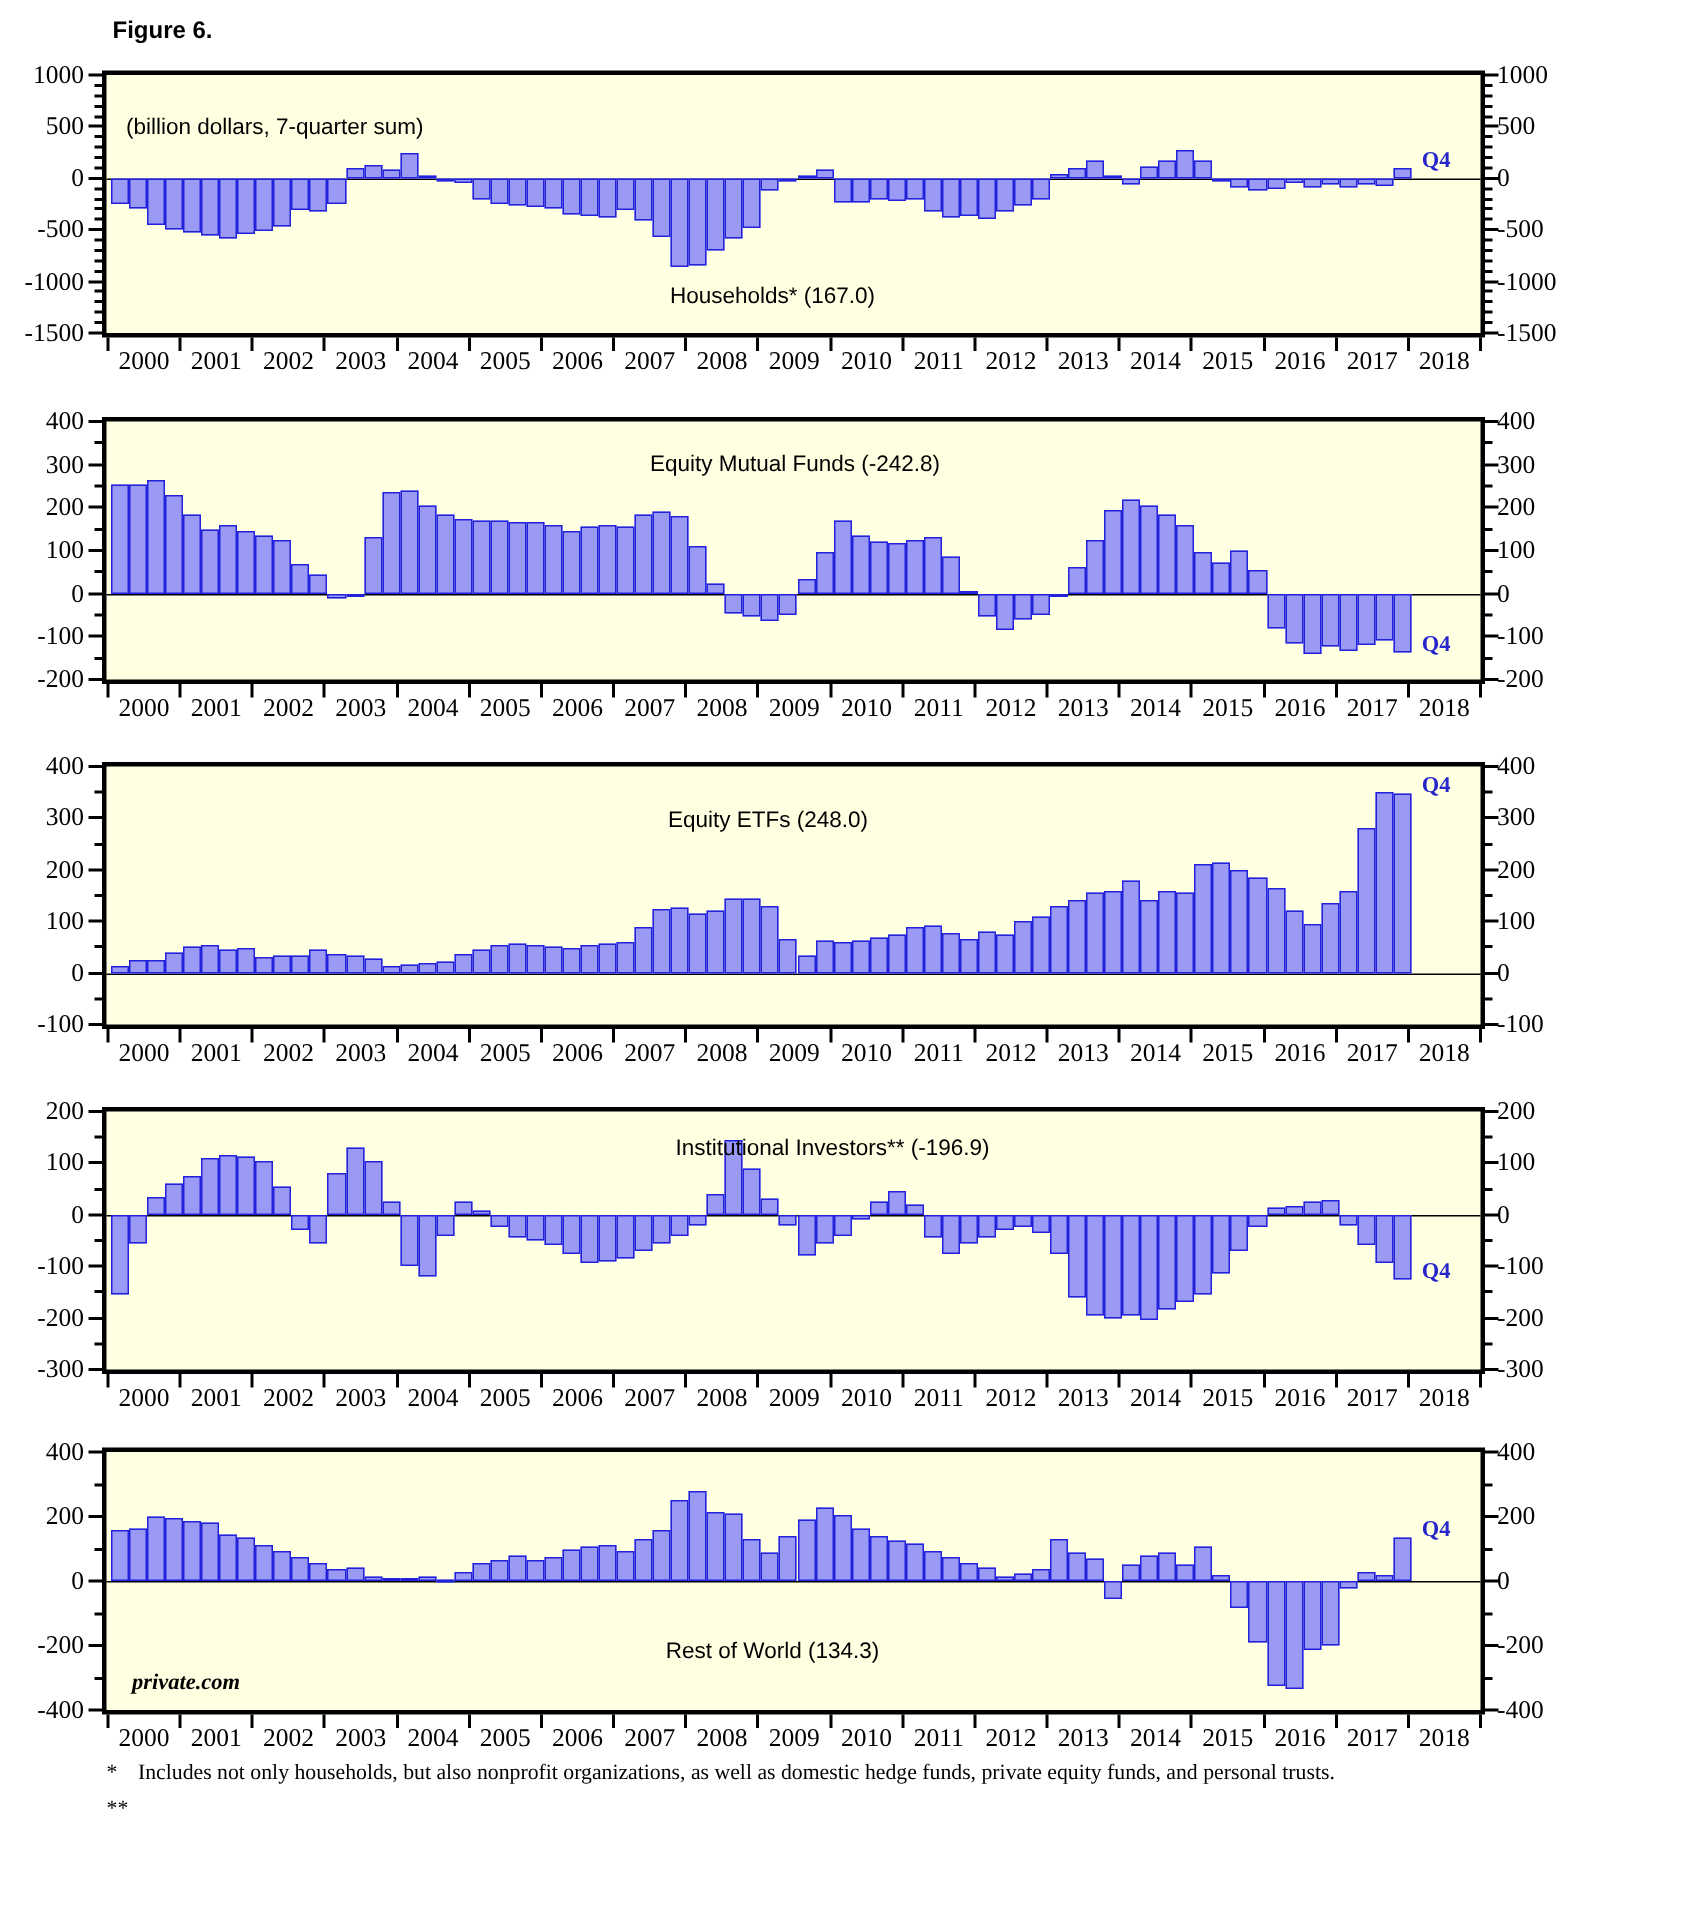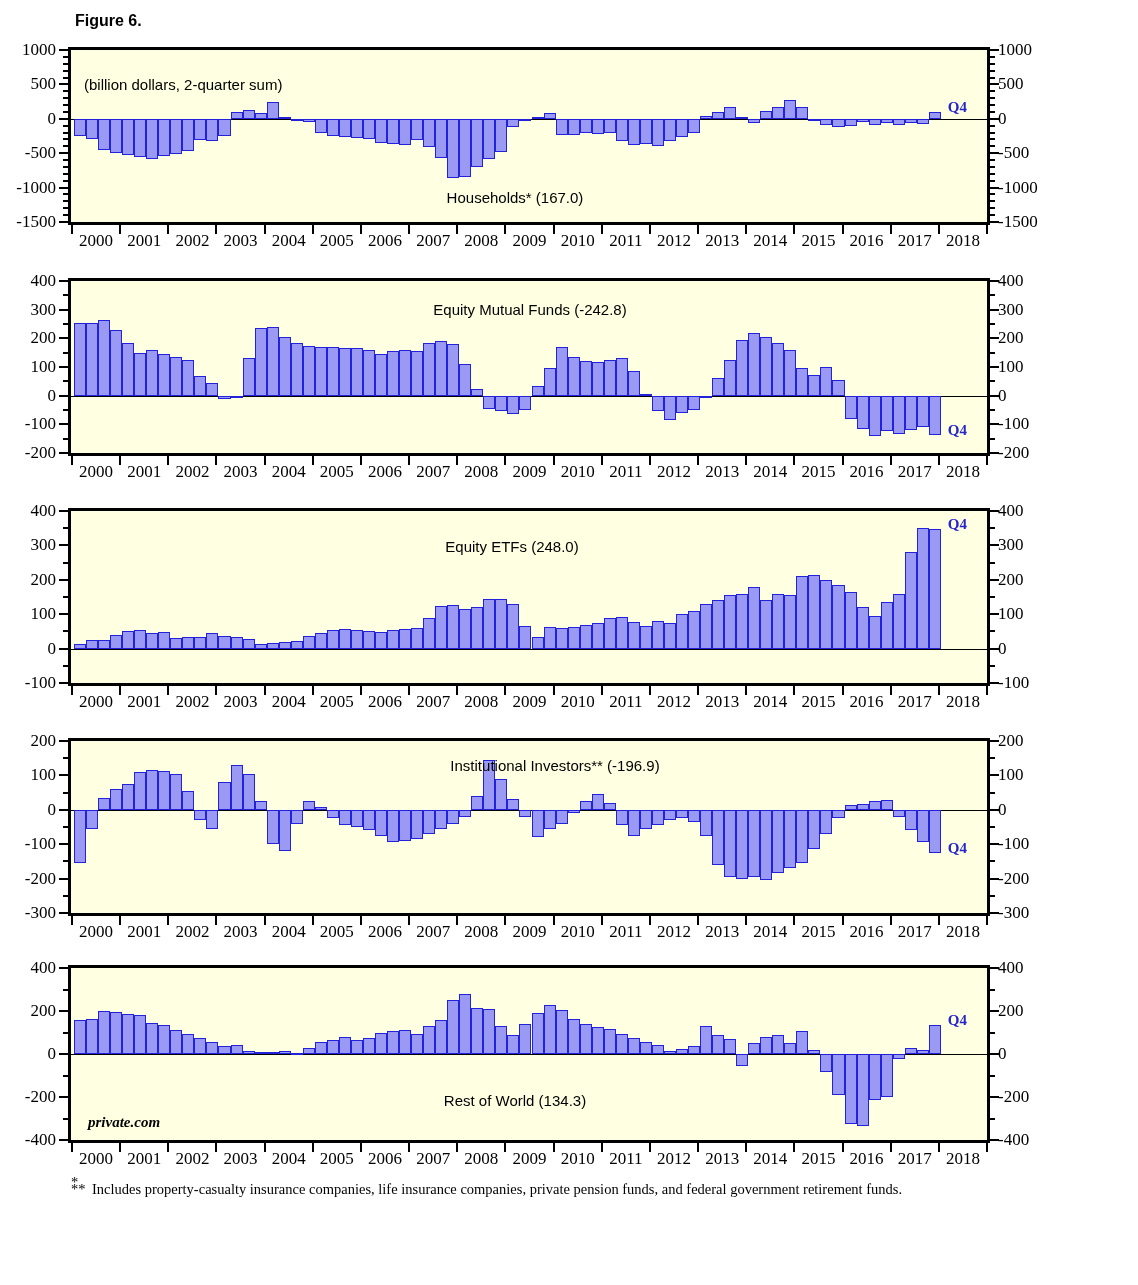--- a/index.html
+++ b/index.html
@@ -821,32 +821,32 @@
         <div class="xlab" style="left: 842.53px; width: 48.16px;">2016</div>
         <div class="xsep" style="left: 889.68px; top: 178px; height: 9px;"></div>
         <div class="xlab" style="left: 890.68px; width: 48.16px;">2017</div>
         <div class="xsep" style="left: 937.84px; top: 178px; height: 9px;"></div>
         <div class="xlab" style="left: 938.84px; width: 48.16px;">2018</div>
         <div class="xsep" style="left: 986px; top: 178px; height: 9px;"></div>
         <div class="q4" style="color: rgb(38, 38, 204); left: 947.84px; top: 47.13px;">Q4</div>
       </div>
     </div>
 
-  <div class="chart-subtitle">(billion dollars, 2-quarter sum)</div>
+  <div class="chart-subtitle">(billion dollars, 7-quarter sum)</div>
 
   <div class="clabel c1">Households* (167.0)</div>
   <div class="clabel c2">Equity Mutual Funds (-242.8)</div>
   <div class="clabel c3">Equity ETFs (248.0)</div>
   <div class="clabel c4">Institutional Investors** (-196.9)</div>
   <div class="clabel c5">Rest of World (134.3)</div>
 
   <div class="watermark">private.com</div>
 
   <div class="footnotes">
     <div class="fnrow">
       <span class="fnmark">*</span>
+      <span>Includes not only households, but also nonprofit organizations, as well as domestic hedge funds, private equity funds, and personal trusts.</span>
     </div>
     <div class="fnrow">
       <span class="fnmark">**</span>
-      <span>Includes property-casualty insurance companies, life insurance companies, private pension funds, and federal government retirement funds.</span>
     </div>
   </div>
 </div>
 
 </body></html>

